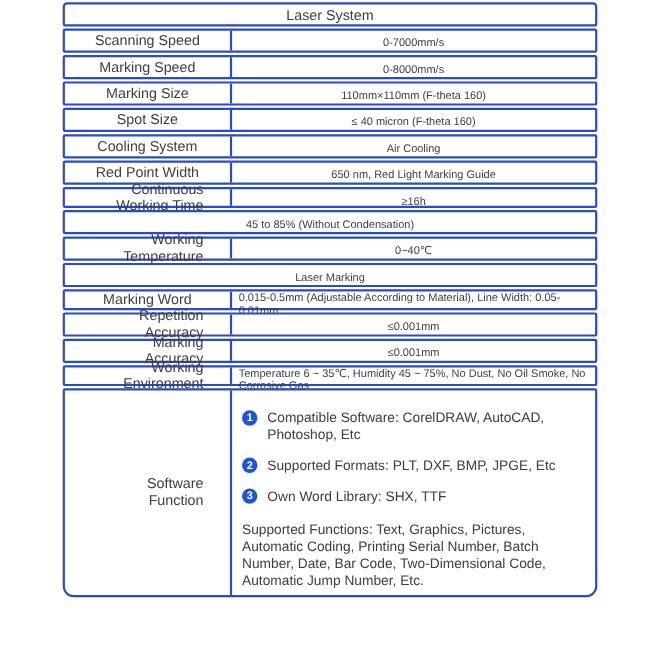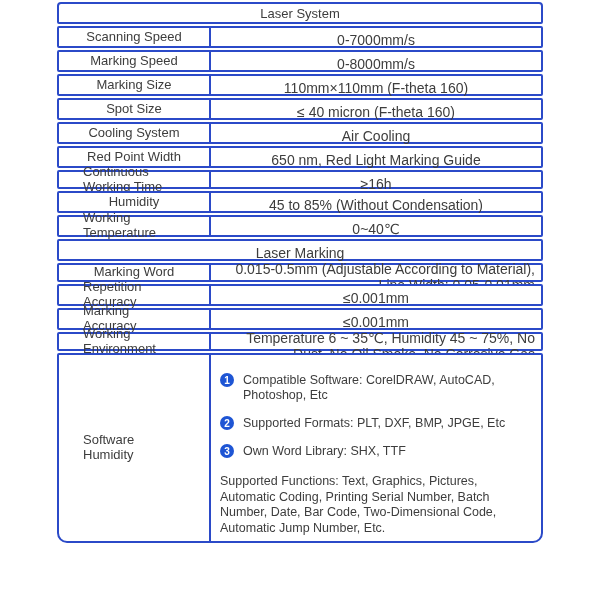--- a/index.html
+++ b/index.html
@@ -38,32 +38,32 @@
     height: 190px;
     border-radius: 2px 2px 10px 10px;
   }
   .cell-label {
     width: 152px;
     flex: 0 0 152px;
     border-right: 2px solid #2b4ac8;
     display: flex;
     align-items: center;
     justify-content: center;
-    text-align: left;
+    text-align: right;
     font-size: 13px;
     line-height: 1.12;
     padding: 1px 24px;
   }
   .cell-value {
     flex: 1;
     display: flex;
     align-items: center;
     justify-content: center;
-    text-align: right;
-    font-size: 14px;
+    text-align: left;
+    font-size: 10px;
     line-height: 1.15;
     padding: 12px 6px;
   }
   
   .cell-software {
     flex: 1;
     display: flex;
     flex-direction: column;
     justify-content: flex-start;
     text-align: left;
@@ -133,21 +133,20 @@
     <div class="cell-label">Red Point Width</div>
     <div class="cell-value">650 nm, Red Light Marking Guide</div>
   </div>
 
   <div class="row tall">
     <div class="cell-label">Continuous Working Time</div>
     <div class="cell-value">≥16h</div>
   </div>
 
   <div class="row single">
-    <div class="cell-label">Humidity</div>
     <div class="cell-value">45 to 85% (Without Condensation)</div>
   </div>
 
   <div class="row single">
     <div class="cell-label">Working Temperature</div>
     <div class="cell-value">0~40℃</div>
   </div>
 
   <div class="row single">
     <div class="cell-value">Laser Marking</div>
@@ -167,21 +166,21 @@
     <div class="cell-label">Marking Accuracy</div>
     <div class="cell-value">≤0.001mm</div>
   </div>
 
   <div class="row tall">
     <div class="cell-label">Working Environment</div>
     <div class="cell-value">Temperature 6 ~ 35℃, Humidity 45 ~ 75%, No Dust, No Oil Smoke, No Corrosive Gas</div>
   </div>
 
   <div class="row last">
-    <div class="cell-label">Software Humidity</div>
+    <div class="cell-label">Software Function</div>
     <div class="cell-software">
       <div class="sw-item">
         <span class="badge">1</span>
         <span class="sw-item-text">Compatible Software: CorelDRAW, AutoCAD, Photoshop, Etc</span>
       </div>
       <div class="sw-item">
         <span class="badge">2</span>
         <span class="sw-item-text">Supported Formats: PLT, DXF, BMP, JPGE, Etc</span>
       </div>
       <div class="sw-item">

